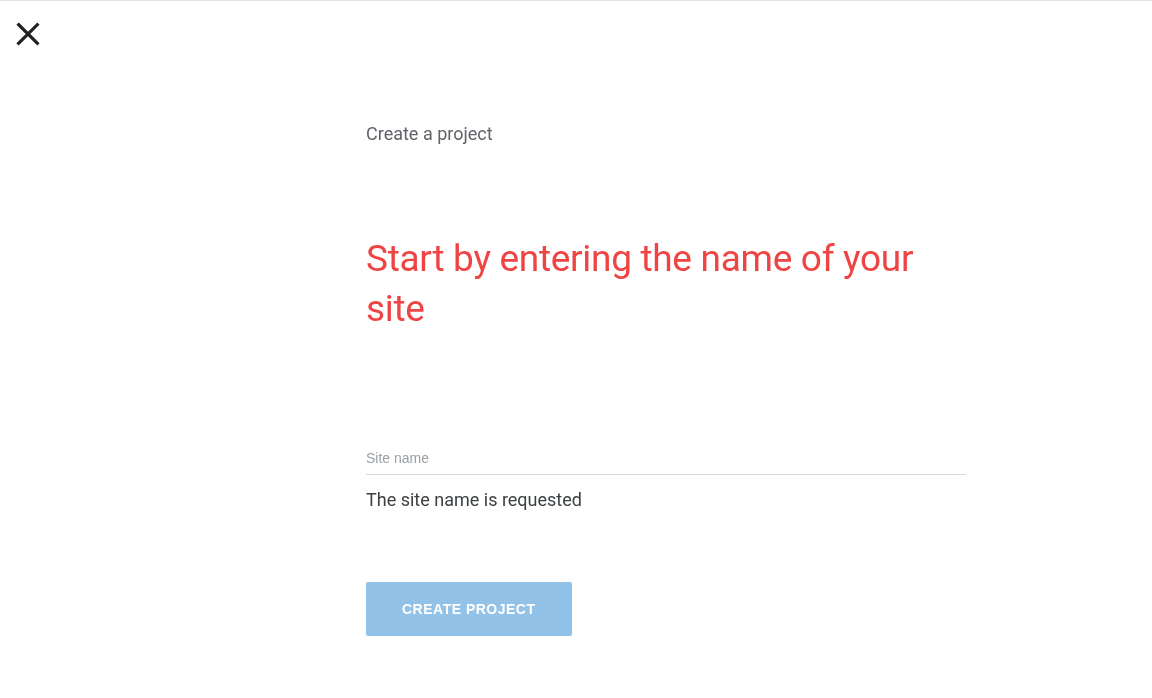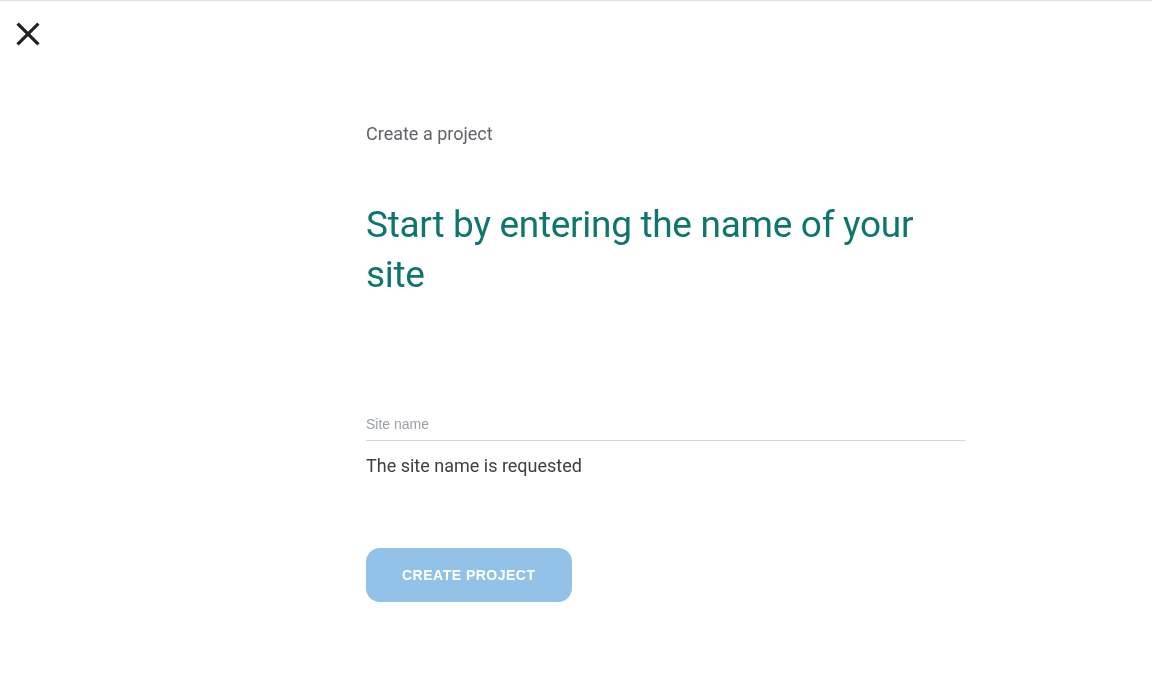--- a/index.html
+++ b/index.html
@@ -35,26 +35,26 @@
     .content {
       position: absolute;
       left: 366px;
       top: 122px;
       width: 600px;
     }
     .breadcrumb {
       font-size: 18px;
       color: #5f6368;
       font-weight: 400;
-      margin-bottom: 56px;
+      margin-bottom: 90px;
     }
     .heading {
       font-size: 37px;
       line-height: 1.35;
-      color: #0f766e;
+      color: #ef4444;
       font-weight: 400;
       letter-spacing: -0.3px;
       margin-bottom: 110px;
     }
     .input-wrap {
       width: 600px;
       margin-bottom: 14px;
     }
     .text-input {
       width: 100%;
@@ -79,21 +79,21 @@
       background: #93c2e8;
       color: #ffffff;
       border: none;
       padding: 0 36px;
       height: 54px;
       font-size: 14px;
       font-weight: 600;
       letter-spacing: 0.5px;
       cursor: pointer;
       text-transform: uppercase;
-      border-radius: 14px;
+      border-radius: 2px;
     }
   </style>
 </head>
 <body>
 
 <button class="close-btn">
   <span>
     <svg viewBox="0 0 24 24" fill="none" stroke="#202124" stroke-width="2.4" stroke-linecap="square">
       <line x1="5" y1="5" x2="19" y2="19"></line>
       <line x1="19" y1="5" x2="5" y2="19"></line>

